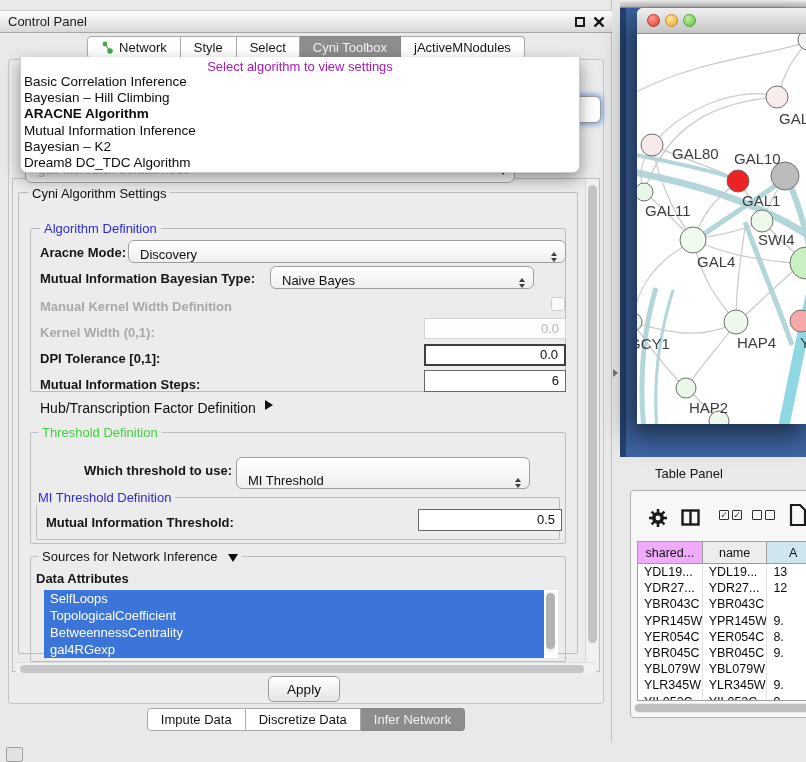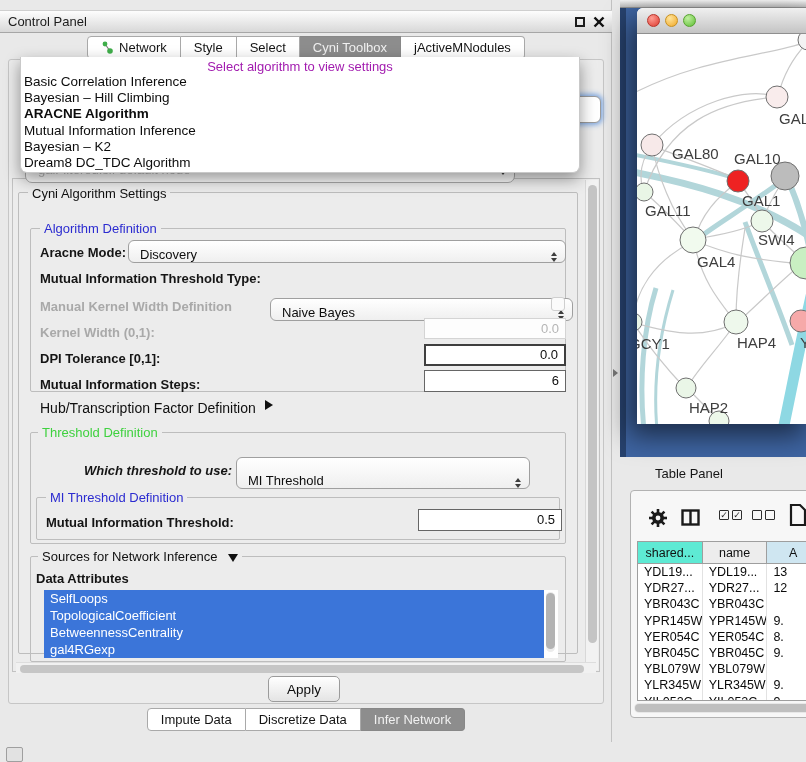--- a/index.html
+++ b/index.html
@@ -116,21 +116,21 @@
     border:1px solid #b2b2b2; border-radius:4px 0 0 4px; }
   .tp-toolbar { position:relative; height:48px; }
   .cbpair { display:inline-flex; gap:3px; position:absolute; top:19px; }
   .cb { width:10px; height:10px; border:1.5px solid #2d2d2d; border-radius:1px; font-size:9px; line-height:8px;
         text-align:center; color:#2d2d2d; background:#f7f7f7; }
   .tp-table { position:absolute; left:6px; top:50px; width:184px; height:160px; overflow:hidden;
     border:1px solid #9e9e9e; background:#fff; }
   .tp-head { display:flex; height:22px; border-bottom:1px solid #9e9e9e; }
   .tp-head .hc { font-size:12.5px; display:flex; align-items:center; justify-content:center;
     border-right:1px solid #9e9e9e; color:#111; }
-  .hc.c0 { width:74px; background:#5eead4; }
+  .hc.c0 { width:74px; background:#f0abfc; }
   .hc.c1 { width:74px; background:#ededed; }
   .hc.c2 { width:60px; background:#cfe6f1; }
   .tp-row { display:flex; height:16.2px; }
   .tp-row .tc { font-size:12.5px; line-height:16.2px; padding-left:6px; white-space:nowrap; overflow:hidden; color:#0a0a0a; border-right:1px solid #e2e2e2; }
   .tc.c0 { width:74px; } .tc.c1 { width:74px; } .tc.c2 { width:60px; }
   .tp-hscroll { position:absolute; left:3px; top:212px; width:184px; height:10px; background:#e8e8e8; border-radius:5px; }
   .tp-hscroll .thumb { position:absolute; left:1px; top:1px; width:182px; height:8px; background:#bfbfbf; border-radius:5px; }
 </style>
 </head>
 <body>
@@ -211,22 +211,22 @@
 
   <span class="flabel" style="left:40px; top:245px;">Aracne Mode:</span>
   <div class="combo" style="left:128px; top:240px; width:438px; height:23px;">
     <span>Discovery</span>
     <span class="stepper">
         <i class="tri-up"></i>
         <i class="tri-dn"></i>
       </span>
   </div>
 
-  <span class="flabel" style="left:40px; top:271px;">Mutual Information Threshold Type:</span>
-  <div class="combo" style="left:270px; top:266px; width:303px; height:23px;margin-top:32px;">
+  <span class="flabel" style="left:40px; top:271px;">Mutual Information Bayesian Type:</span>
+  <div class="combo" style="left:270px; top:266px; width:264px; height:23px;">
     <span>Naive Bayes</span>
     <span class="stepper">
         <i class="tri-up"></i>
         <i class="tri-dn"></i>
       </span>
   </div>
 
   <span class="flabel disabled" style="left:40px; top:299px;">Manual Kernel Width Definition</span>
   <span class="checkbox" style="left:551px; top:297px;"></span>
 
@@ -240,31 +240,31 @@
   <div class="field normal" style="left:424px; top:370px; width:142px; height:22px; line-height:20px;">6</div>
 
   <span class="plabel" style="left:40px; top:400px;">
     <span>Hub/Transcription Factor Definition</span>
     <span class="arrow-right"></span>
   </span>
 
   <div class="gbox" style="left:30px; top:432px; width:536px; height:112px;"></div>
   <span class="gtitle green" style="left:38px; top:425px;">Threshold Definition</span>
 
-  <span class="flabel" style="left:84px; top:463px;font-style:italic;">Which threshold to use:</span>
+  <span class="flabel" style="left:84px; top:463px;">Which threshold to use:</span>
   <div class="combo" style="left:236px; top:457px; width:294px; height:32px;">
     <span>MI Threshold</span>
     <span class="stepper">
         <i class="tri-up"></i>
         <i class="tri-dn"></i>
       </span>
   </div>
 
   <div class="gbox" style="left:36px; top:497px; width:524px; height:43px;"></div>
-  <span class="gtitle blue" style="left:46px; top:490px;text-align:center;">MI Threshold Definition</span>
+  <span class="gtitle blue" style="left:34px; top:490px;text-align:center;">MI Threshold Definition</span>
   <span class="flabel" style="left:46px; top:515px;">Mutual Information Threshold:</span>
   <div class="field normal" style="left:418px; top:509px; width:144px; height:22px; line-height:20px;">0.5</div>
 
   <div class="gbox" style="left:30px; top:556px; width:536px; height:106px;"></div>
   <span class="gtitle" style="left:38px; top:549px;">
     <span>Sources for Network Inference</span>
     <span class="arrow-down"></span>
   </span>
   <span class="flabel" style="left:36px; top:571px;">Data Attributes</span>
 

